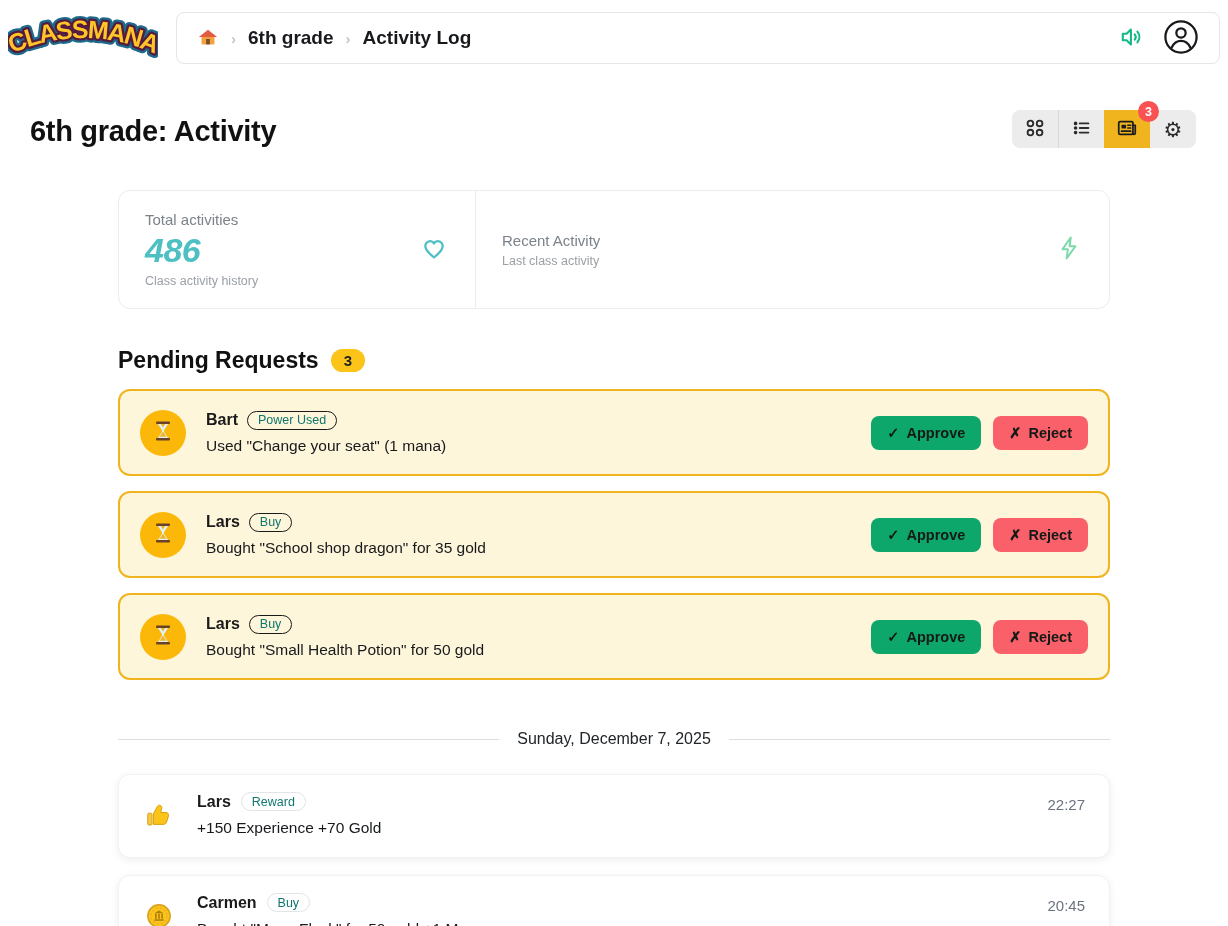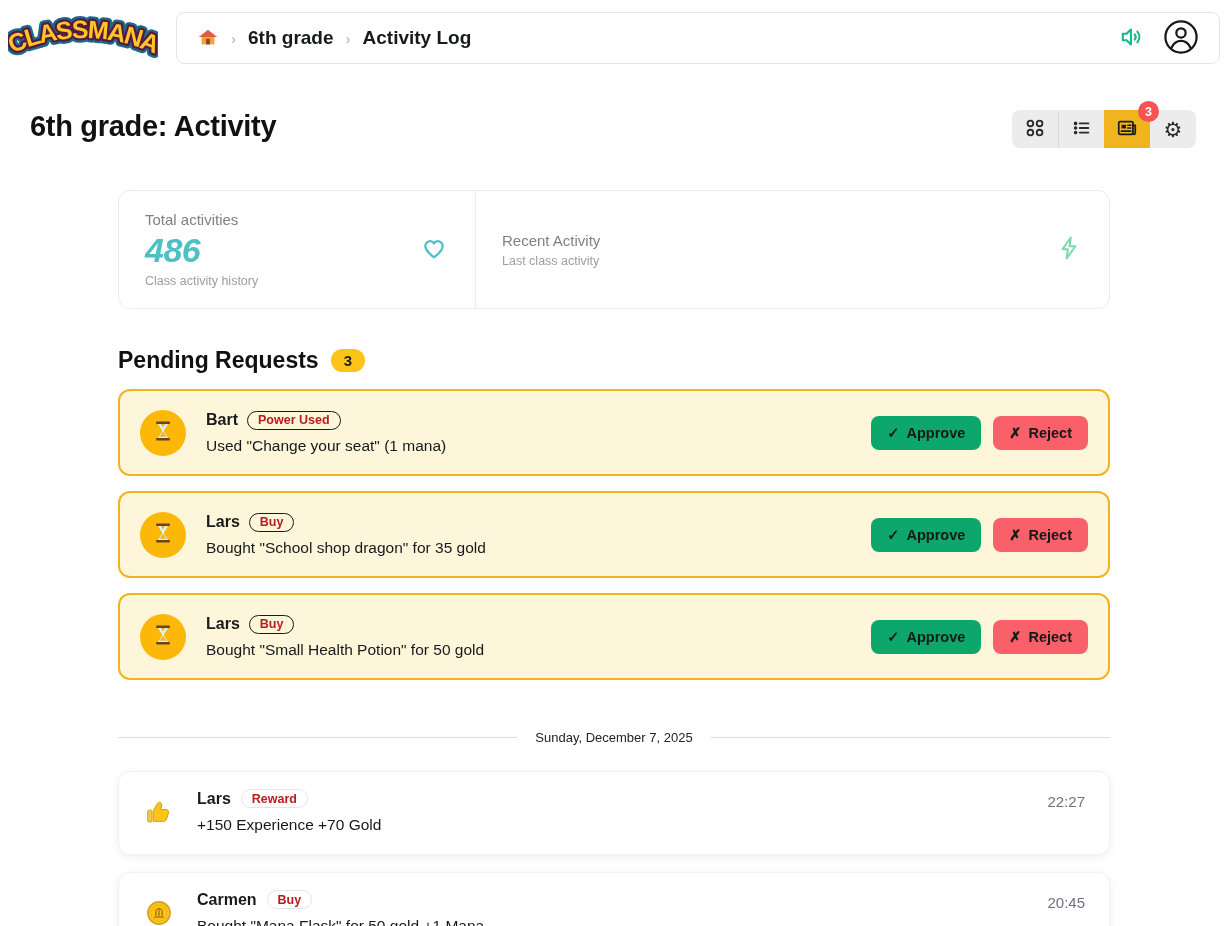--- a/index.html
+++ b/index.html
@@ -11,21 +11,21 @@
   .top-header { display:flex; align-items:center; gap:18px; padding:8px 8px 0 8px; }
   .logo { flex:0 0 auto; cursor:pointer; }
   .breadcrumb-bar { flex:1; height:52px; border:1px solid #e4e6e8; border-radius:8px;
     display:flex; align-items:center; padding:0 20px; gap:12px; background:#fff; }
   .crumb { font-size:19px; font-weight:700; color:#17191c; cursor:pointer; }
   .crumb-sep { color:#c3c8cd; font-size:15px; font-weight:700; }
   .header-right { margin-left:auto; display:flex; align-items:center; gap:18px; }
   .icon-btn { background:none; border:none; cursor:pointer; display:flex; align-items:center; }
 
   
-  .title-row { display:flex; justify-content:space-between; align-items:flex-start; padding:42px 32px 0 30px; }
+  .title-row { display:flex; justify-content:space-between; align-items:flex-end; padding:42px 32px 0 30px; }
   h1.page-title { font-size:29px; font-weight:700; letter-spacing:-0.3px; color:#111; }
   .view-toolbar { display:flex; background:#ececec; border-radius:8px; height:38px; position:relative; }
   .view-cell { width:46px; display:flex; align-items:center; justify-content:center; border:none;
     background:transparent; cursor:pointer; position:relative; }
   .view-cell + .view-cell.divided { border-left:1px solid #d9d9d9; }
   .view-cell.first { border-radius:8px 0 0 8px; }
   .view-cell.last  { border-radius:0 8px 8px 0; }
   .view-cell.active { background:#f0b41f; }
   .news-badge { position:absolute; top:-9px; right:-9px; width:21px; height:21px; border-radius:50%;
     background:#fa5252; color:#fff; font-size:12.5px; font-weight:700; display:flex;
@@ -51,33 +51,33 @@
   .pending-title { font-size:23px; font-weight:700; color:#111; }
   .pending-count { background:#fcc419; color:#222; border-radius:999px; padding:3px 13px;
     font-size:15px; font-weight:700; }
   .pending-list .pending-card { margin-top:15px; background:#fdf6da; border:2px solid #f0b41f;
     border-radius:12px; padding:14px 20px; display:flex; align-items:center; gap:20px; min-height:87px; }
   .pending-avatar { width:46px; height:46px; border-radius:50%; background:#fcb808; flex:0 0 auto;
     display:flex; align-items:center; justify-content:center; }
   .req-name-row { display:flex; align-items:center; gap:9px; }
   .req-name { font-size:16px; font-weight:700; }
   .badge-pill { border:1.5px solid #1a1a1a; border-radius:999px; padding:1.5px 10px;
-    font-size:12.5px; font-weight:700; color:#b91c1c; background:transparent; }
+    font-size:12.5px; font-weight:400; color:#0f766e; background:transparent; }
   .req-desc { font-size:15.5px; margin-top:7px; color:#17191c; }
   .req-actions { margin-left:auto; display:flex; gap:12px; }
   .btn { border:none; border-radius:8px; padding:9px 16px; font-size:14.5px; font-weight:700;
     font-family:"Liberation Sans", sans-serif; cursor:pointer; display:flex; align-items:center; gap:7px;
     color:#141a16; }
   .btn-approve { background:#0ea76b; }
   .btn-reject  { background:#f9606a; }
 
   
   .date-divider { display:flex; align-items:center; gap:18px; margin:50px 0 26px; }
   .date-divider .line { flex:1; height:1px; background:#ddd; }
-  .date-text { font-size:13px; color:#212529; }
+  .date-text { font-size:16px; color:#212529; }
 
   
   .log-list .entry-card { background:#fff; border:1px solid #f2f2f2; border-radius:12px;
     box-shadow:0 2px 8px rgba(0,0,0,0.07); padding:15px 24px 18px; margin-bottom:17px;
     display:flex; align-items:center; gap:22px; min-height:84px; }
   .entry-icon { width:32px; display:flex; justify-content:center; }
   .entry-icon svg { display:none; }
   .entry-icon[data-icon-type="thumbs-up"] .glyph-thumbs-up { display:block; }
   .entry-icon[data-icon-type="coin"] .glyph-coin { display:block; }
   .entry-name-row { display:flex; align-items:center; gap:10px; }

